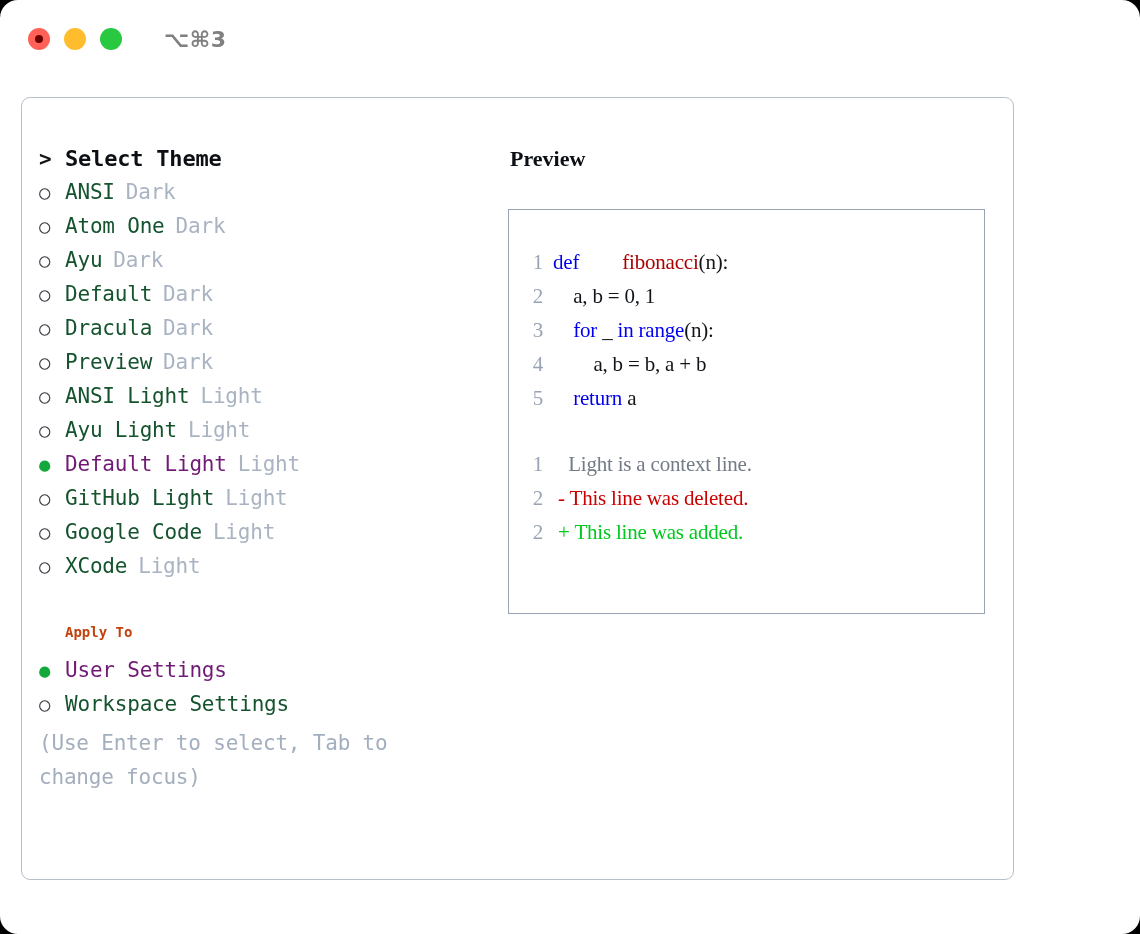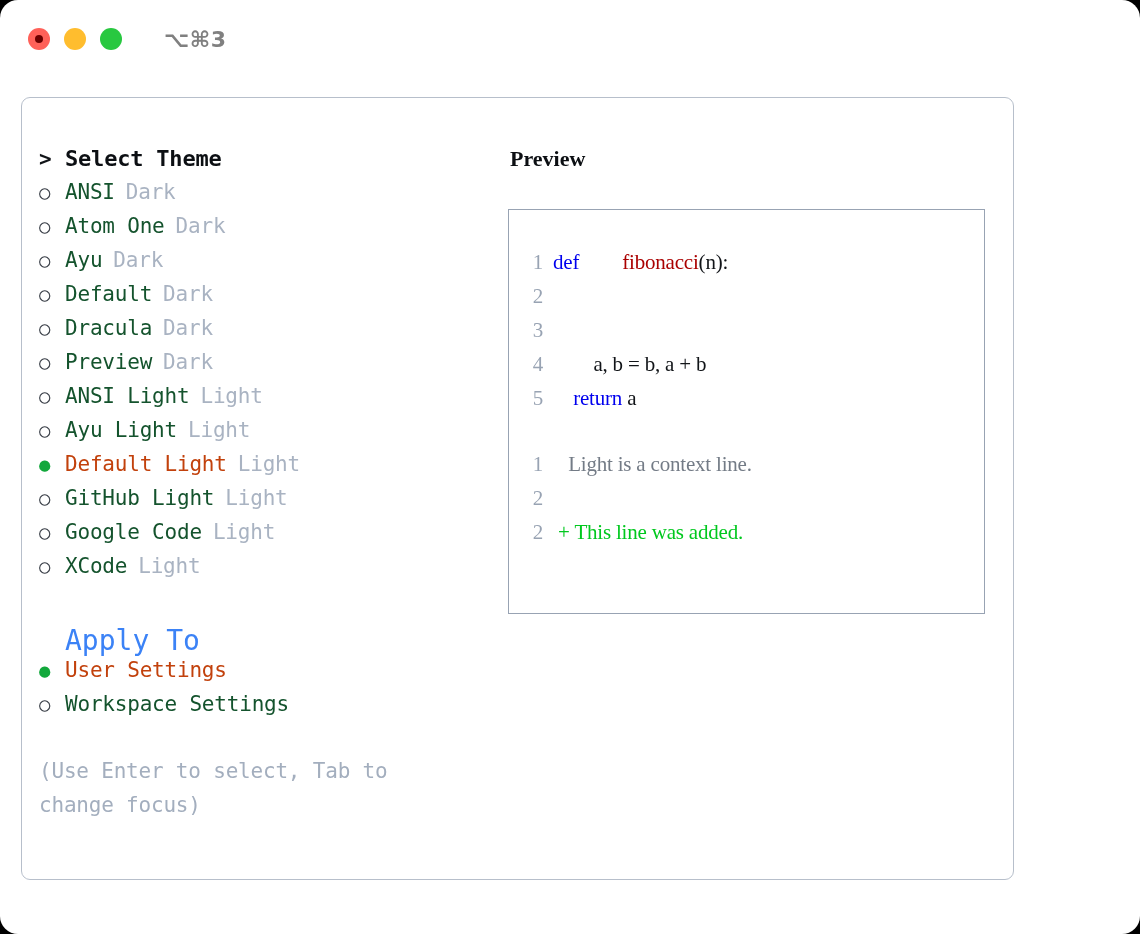--- a/index.html
+++ b/index.html
@@ -119,40 +119,39 @@
     font-size: 21px;
     color: #14532d;
     letter-spacing: -0.2px;
   }
   .label-header {
     font-weight: 700;
     color: #0c0f13;
     font-size: 22px;
   }
   .label-selected {
-    color: #c2410c;
+    color: #701a75;
   }
   .tag {
     font-size: 21px;
     color: #a9b3c2;
     margin-left: 11px;
     letter-spacing: -0.2px;
   }
 
   .section-gap { height: 36px; }
 
   .apply-head {
     padding-left: 26px;
-    font-size: 28px;
-    font-weight: 400;
-    color: #3b82f6;
+    font-size: 14px;
+    font-weight: 700;
+    color: #c2410c;
   }
 
   .hint {
-    margin-top: 28px;
     padding-right: 50px;
     font-size: 21px;
     line-height: 34px;
     color: #a3aebe;
     letter-spacing: -0.2px;
   }
 
   
   .col-right {
     flex: 1;
@@ -308,29 +307,29 @@
 
         <div class="hint">(Use Enter to select, Tab to change focus)</div>
       </div>
 
       <div class="col-right">
         <div class="preview-title">Preview</div>
 
         <div class="preview-box">
           <div id="code-block">
               <div class="code-line"><span class="lineno">1</span><span class="code-text"><span class="tok-kw">def </span><span class="tok-fn">fibonacci</span><span class="tok-pl">(n):</span></span></div>
-              <div class="code-line"><span class="lineno">2</span></div>
-              <div class="code-line"><span class="lineno">3</span></div>
+              <div class="code-line"><span class="lineno">2</span><span class="code-text"><span class="tok-pl">    a, b = 0, 1</span></span></div>
+              <div class="code-line"><span class="lineno">3</span><span class="code-text"><span class="tok-pl">    </span><span class="tok-kw">for</span><span class="tok-pl"> _ </span><span class="tok-kw">in</span><span class="tok-pl"> </span><span class="tok-kw">range</span><span class="tok-pl">(n):</span></span></div>
               <div class="code-line"><span class="lineno">4</span><span class="code-text"><span class="tok-pl">        a, b = b, a + b</span></span></div>
               <div class="code-line"><span class="lineno">5</span><span class="code-text"><span class="tok-pl">    </span><span class="tok-kw">return</span><span class="tok-pl"> a</span></span></div>
             </div>
           <div class="diff-gap"></div>
           <div id="diff-block">
               <div class="code-line"><span class="lineno">1</span><span class="diff-ctx"><span>   </span><span>Light is a context line.</span></span></div>
-              <div class="code-line"><span class="lineno">2</span></div>
+              <div class="code-line"><span class="lineno">2</span><span class="diff-del"><span> - </span><span>This line was deleted.</span></span></div>
               <div class="code-line"><span class="lineno">2</span><span class="diff-add"><span> + </span><span>This line was added.</span></span></div>
             </div>
         </div>
       </div>
 
     </div>
   </div>
 </div>
 
 </body></html>

